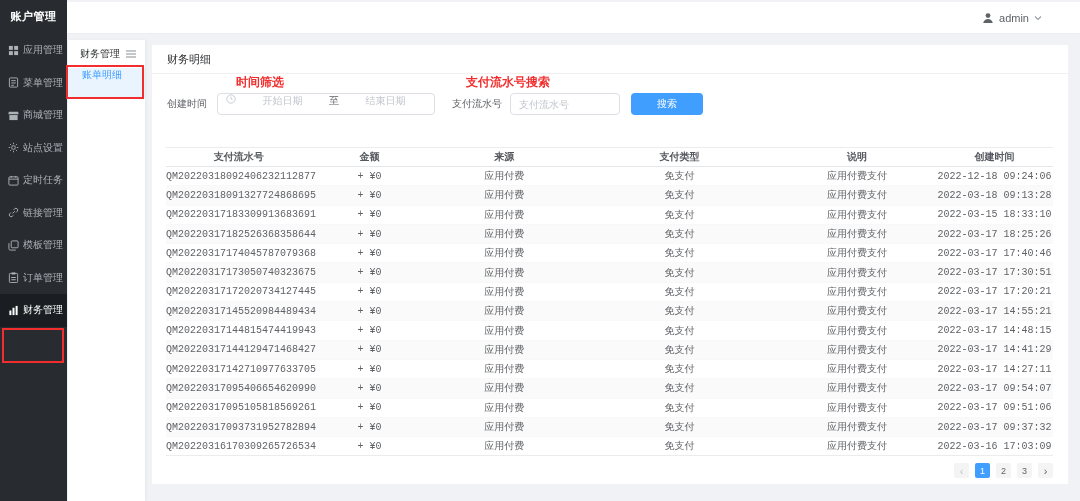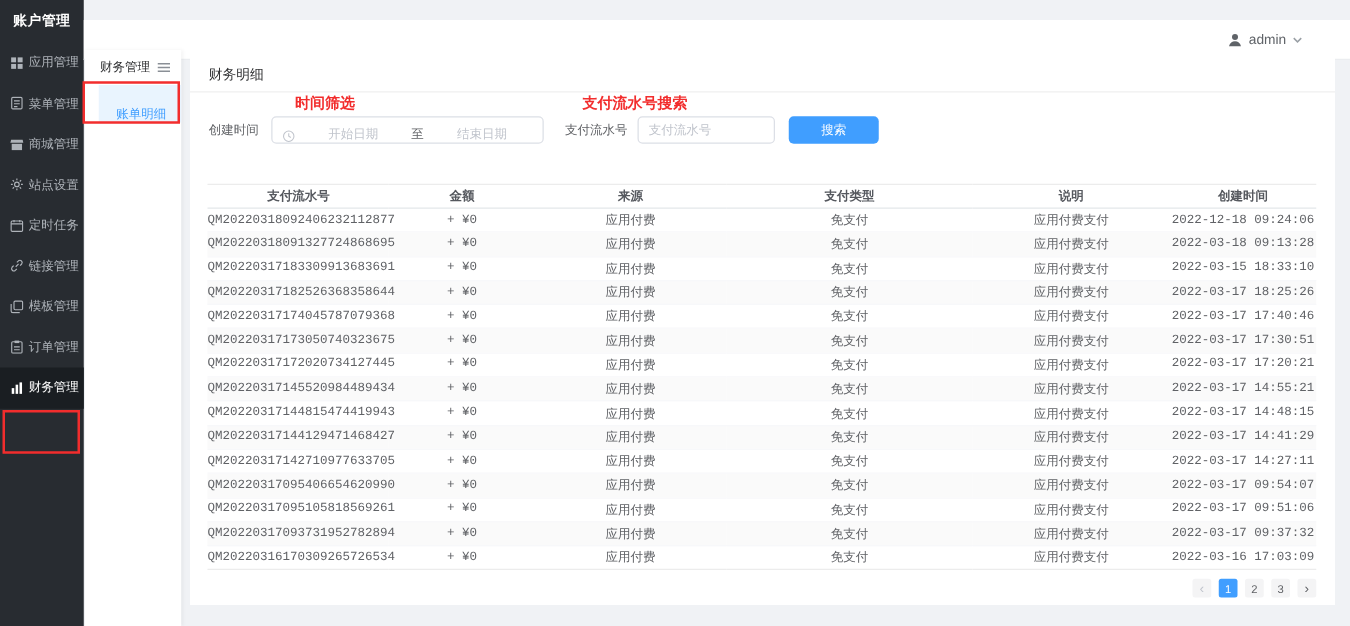--- a/index.html
+++ b/index.html
@@ -5,21 +5,21 @@
   * { margin:0; padding:0; box-sizing:border-box; }
   html,body { width:1080px; height:501px; }
   body {
     position:relative; overflow:hidden;
     background:#f0f2f5;
     font-family:"Liberation Sans","DejaVu Sans",sans-serif;
     color:#606266;
   }
   
   .topbar {
-    position:absolute; left:67px; top:16px; right:0; height:32px;
+    position:absolute; left:67px; top:2px; right:0; height:32px;
     background:#fff; border-bottom:1px solid #ebedf0;
   }
   .topbar .user {
     position:absolute; right:38px; top:0; height:31px;
     display:flex; align-items:center; gap:5px;
     font-size:11px; color:#5f6368; cursor:pointer;
   }
   
   .sidebar {
     position:absolute; left:0; top:0; width:67px; height:501px;
@@ -39,44 +39,43 @@
   
   .subpanel {
     position:absolute; left:68px; top:40px; width:77px; bottom:0;
     background:#fff; box-shadow:1px 0 3px rgba(0,0,0,.05);
   }
   .subpanel .sp-head {
     height:28px; display:flex; align-items:center; justify-content:space-between;
     padding:0 9px 0 12px; font-size:10px; color:#303133;
   }
   .sp-item {
-    margin-top:0; height:30px; display:flex; align-items:flex-end;
+    margin-top:0; height:30px; display:flex; align-items:flex-start;
     padding-left:14px; font-size:10px; color:#409eff; background:#e9f4fe;
     cursor:pointer;
-    margin-left:11px;
   }
   
   .card {
     position:absolute; left:152px; top:45px; width:916px; height:439px;
     background:#fff; border-radius:0;
   }
   .card-head {
     height:29px; display:flex; align-items:center; padding-left:15px;
     font-size:11px; color:#303133; border-bottom:1px solid #f0f0f0;
   }
   .filters {
     position:absolute; left:0; top:48px; width:100%; height:22px;
     display:flex; align-items:center; font-size:10px; color:#606266;
   }
   .filters .lbl { flex:none; }
   .lbl-create { margin-left:15px; }
   .date-range {
     margin-left:10px; width:218px; height:22px;
     border:1px solid #dcdfe6; border-radius:4px; background:#fff;
-    display:flex; align-items:flex-end; padding:0 8px; gap:6px; cursor:text;
+    display:flex; align-items:flex-start; padding:0 8px; gap:6px; cursor:text;
   }
   .date-range .ph { color:#c0c4cc; flex:1; text-align:center; }
   .date-range .sep { color:#606266; flex:none; }
   .lbl-serial { margin-left:17px; }
   .serial-input {
     margin-left:8px; width:110px; height:22px;
     border:1px solid #dcdfe6; border-radius:4px; background:#fff;
     font-size:10px; color:#606266; padding:0 8px; outline:none;
     font-family:inherit;
   }

